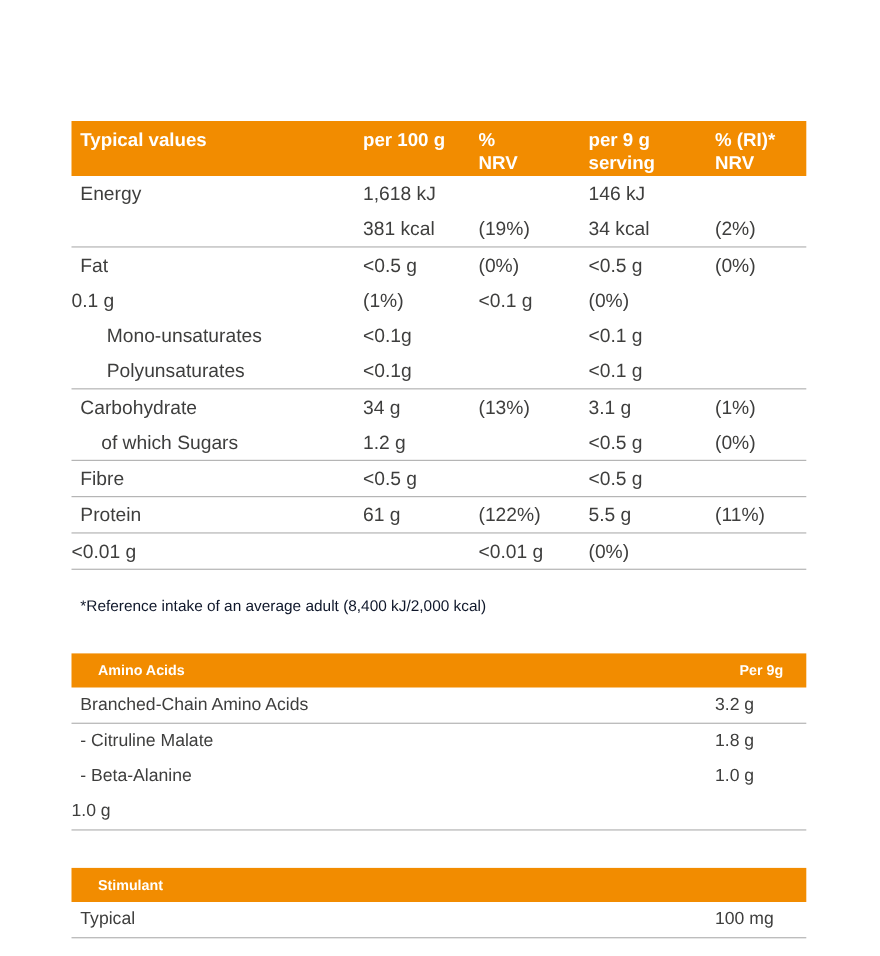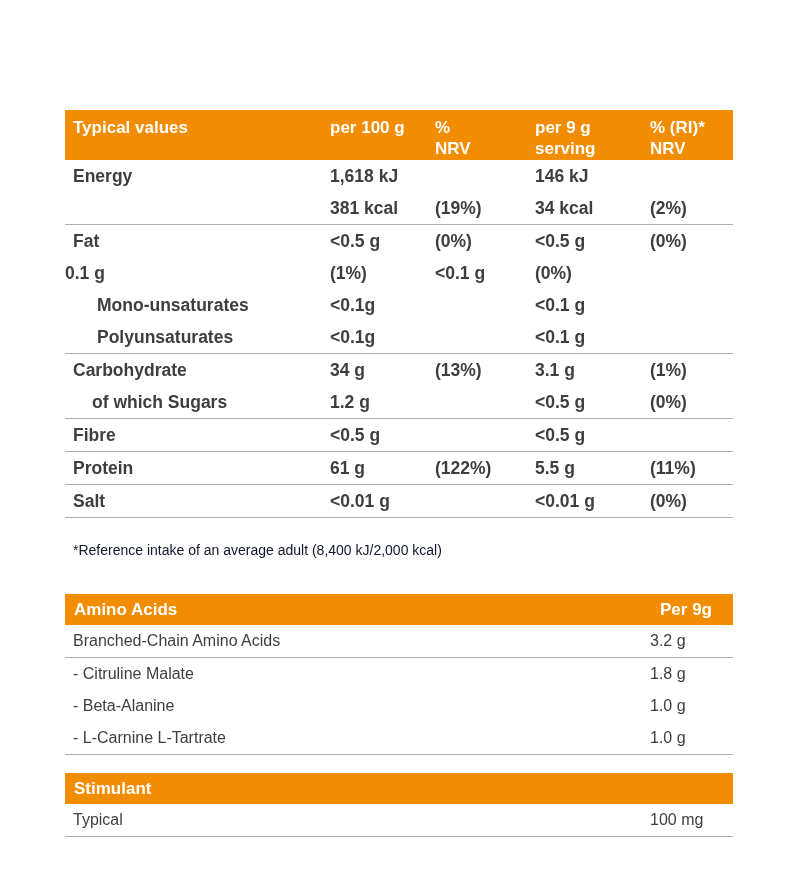--- a/index.html
+++ b/index.html
@@ -27,43 +27,42 @@
   .hcell { white-space: pre-line; }
 
   
   .group { border-bottom: 1px solid #adadad; }
   .row {
     display: grid;
     grid-template-columns: 265px 105px 100px 115px 1fr;
     height: 32px;
     align-items: center;
     font-size: 17.5px;
-    font-weight: bold;
   }
   .c0 { padding-left: 8px; }
   .ind1 { padding-left: 27px; }
   .ind2 { padding-left: 32px; }
 
   .footnote {
     margin-top: 24px;
     padding-left: 8px;
     font-size: 14px;
     color: #0f172a;
   }
 
   
   .section-amino { margin-top: 36px; }
-  .section-stim  { margin-top: 18px; }
+  .section-stim  { margin-top: 34px; }
   .simple-bar {
     height: 31px;
     display: flex;
     justify-content: space-between;
     align-items: center;
-    font-size: 17px;
-    padding-left: 9px;
+    font-size: 13px;
+    padding-left: 24px;
     padding-right: 21px;
   }
   .srow {
     display: grid;
     grid-template-columns: 585px 1fr;
     height: 32px;
     align-items: center;
     font-size: 16px;
   }
 </style>
@@ -158,21 +157,20 @@
           <div class="row">
             <div class="c0">Protein</div>
             <div class="c1">61 g</div>
             <div class="c2">(122%)</div>
             <div class="c3">5.5 g</div>
             <div class="c4">(11%)</div>
           </div>
         </div>
         <div class="group">
           <div class="row">
-            <div class="c0">Salt</div>
             <div class="c1">&lt;0.01 g</div>
             <div class="c2"></div>
             <div class="c3">&lt;0.01 g</div>
             <div class="c4">(0%)</div>
           </div>
         </div>
       </div>
   </div>
 
   <div class="footnote">*Reference intake of an average adult (8,400 kJ/2,000 kcal)</div>
@@ -192,21 +190,20 @@
         <div class="group">
           <div class="srow">
             <div class="c0">- Citruline Malate</div>
             <div>1.8 g</div>
           </div>
           <div class="srow">
             <div class="c0">- Beta-Alanine</div>
             <div>1.0 g</div>
           </div>
           <div class="srow">
-            <div class="c0">- L-Carnine L-Tartrate</div>
             <div>1.0 g</div>
           </div>
         </div>
       </div>
   </div>
 
   <div class="tbl section-stim">
     <div class="bar simple-bar">
       <span>Stimulant</span>
       <span></span>

